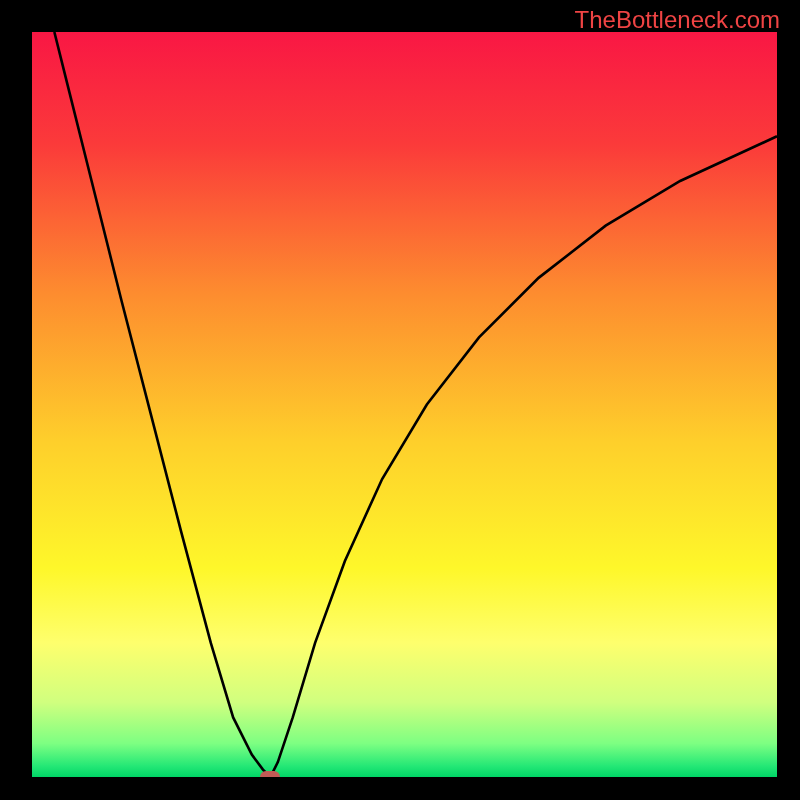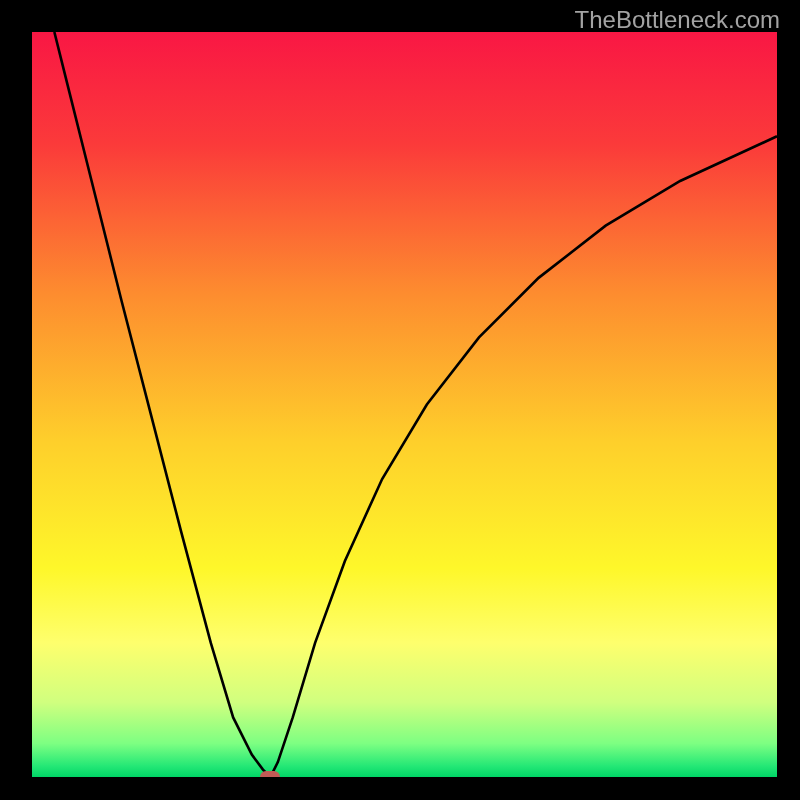--- a/index.html
+++ b/index.html
@@ -8,21 +8,21 @@
     height: 800px;
     background: #000;
     position: relative;
     font-family: Arial, Helvetica, sans-serif;
     overflow: hidden;
   }
   .watermark {
     position: absolute;
     top: 6px;
     right: 20px;
-    color: #a3a3a3;
+    color: #ef4444;
     font-size: 24px;
     font-weight: 500;
     z-index: 10;
   }
   .plot-area {
     position: absolute;
     left: 32px;
     top: 32px;
     width: 745px;
     height: 745px;

